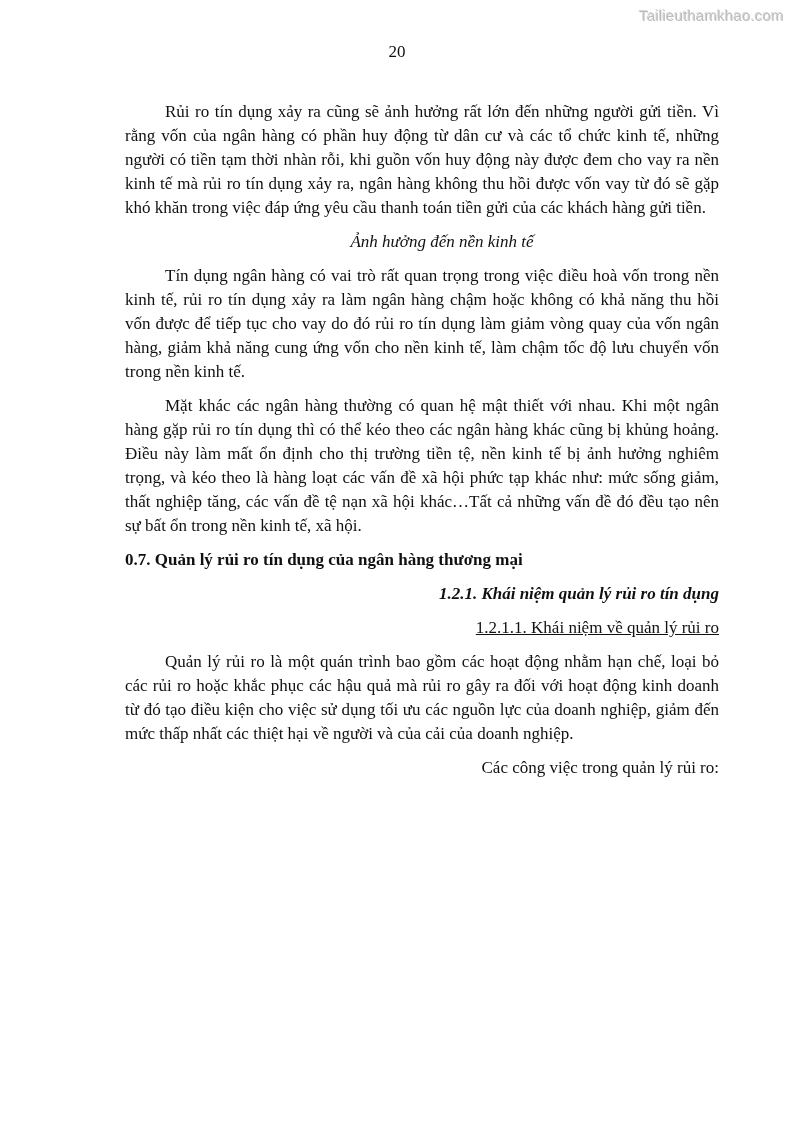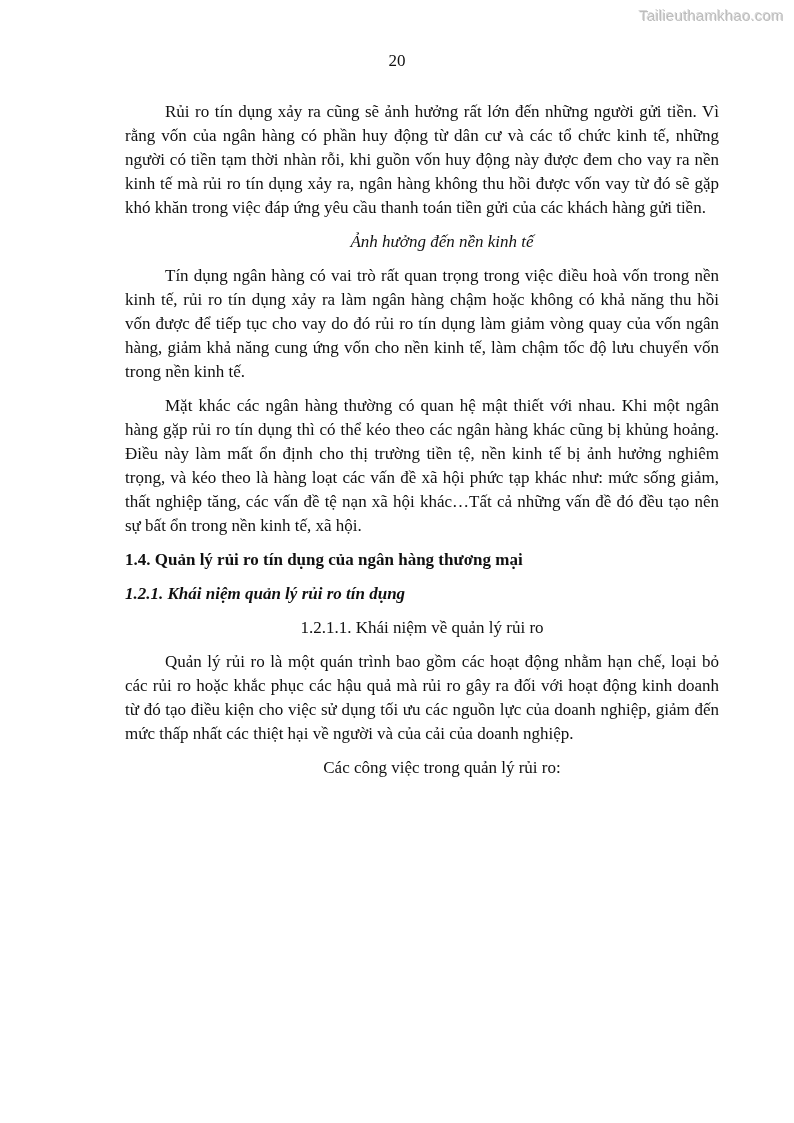--- a/index.html
+++ b/index.html
@@ -20,63 +20,63 @@
     top: 7px;
     right: 10px;
     font-family: "Liberation Sans", sans-serif;
     font-size: 15px;
     color: #bcbcbc;
     text-shadow: 1px 1px 0 #ffffff, -1px -1px 0 #d8d8d8;
     letter-spacing: 0.2px;
   }
   .page-number {
     position: absolute;
-    top: 51px;
+    top: 42px;
     left: 0;
     width: 100%;
     text-align: center;
     font-size: 17px;
   }
   .content {
     position: absolute;
     top: 100px;
     left: 125px;
     width: 594px;
     font-size: 17px;
     line-height: 24px;
     text-align: justify;
   }
   .content p { margin: 0 0 10px 0; }
   p.body { text-indent: 40px; }
   p.italic-heading { font-style: italic; text-indent: 40px; text-align: center; }
   p.bold-heading { font-weight: bold; text-align: left; }
-  p.bold-italic-heading { font-weight: bold; font-style: italic; text-align: left; }
-  p.plain-heading { text-align: center; }
-  p.indent-line { text-indent: 40px; text-align: center; }
+  p.bold-italic-heading { font-weight: bold; font-style: italic; text-align: right; margin-left: 8px; }
+  p.plain-heading { text-align: right; text-decoration: underline; }
+  p.indent-line { text-indent: 40px; text-align: right; }
 </style>
 </head>
 <body>
 
 <div class="page">
 
   <div class="watermark">Tailieuthamkhao.com</div>
 
   <div class="page-number">20</div>
 
   <div class="content">
 
     <p class="body">Rủi ro tín dụng xảy ra cũng sẽ ảnh hưởng rất lớn đến những người gửi tiền. Vì rằng vốn của ngân hàng có phần huy động từ dân cư và các tổ chức kinh tế, những người có tiền tạm thời nhàn rỗi, khi guồn vốn huy động này được đem cho vay ra nền kinh tế mà rủi ro tín dụng xảy ra, ngân hàng không thu hồi được vốn vay từ đó sẽ gặp khó khăn trong việc đáp ứng yêu cầu thanh toán tiền gửi của các khách hàng gửi tiền.</p>
 
     <p class="italic-heading">Ảnh hưởng đến nền kinh tế</p>
 
     <p class="body">Tín dụng ngân hàng có vai trò rất quan trọng trong việc điều hoà vốn trong nền kinh tế, rủi ro tín dụng xảy ra làm ngân hàng chậm hoặc không có khả năng thu hồi vốn được để tiếp tục cho vay do đó rủi ro tín dụng làm giảm vòng quay của vốn ngân hàng, giảm khả năng cung ứng vốn cho nền kinh tế, làm chậm tốc độ lưu chuyển vốn trong nền kinh tế.</p>
 
     <p class="body">Mặt khác các ngân hàng thường có quan hệ mật thiết với nhau. Khi một ngân hàng gặp rủi ro tín dụng thì có thể kéo theo các ngân hàng khác cũng bị khủng hoảng. Điều này làm mất ổn định cho thị trường tiền tệ, nền kinh tế bị ảnh hưởng nghiêm trọng, và kéo theo là hàng loạt các vấn đề xã hội phức tạp khác như: mức sống giảm, thất nghiệp tăng, các vấn đề tệ nạn xã hội khác…Tất cả những vấn đề đó đều tạo nên sự bất ổn trong nền kinh tế, xã hội.</p>
 
-    <p class="bold-heading">1.4. Quản lý rủi ro tín dụng của ngân hàng thương mại</p>
+    <p class="bold-heading">0.7. Quản lý rủi ro tín dụng của ngân hàng thương mại</p>
 
     <p class="bold-italic-heading">1.2.1. Khái niệm quản lý rủi ro tín dụng</p>
 
     <p class="plain-heading">1.2.1.1. Khái niệm về quản lý rủi ro</p>
 
     <p class="body">Quản lý rủi ro là một quán trình bao gồm các hoạt động nhằm hạn chế, loại bỏ các rủi ro hoặc khắc phục các hậu quả mà rủi ro gây ra đối với hoạt động kinh doanh từ đó tạo điều kiện cho việc sử dụng tối ưu các nguồn lực của doanh nghiệp, giảm đến mức thấp nhất các thiệt hại về người và của cải của doanh nghiệp.</p>
 
     <p class="indent-line">Các công việc trong quản lý rủi ro:</p>
 
   </div>

